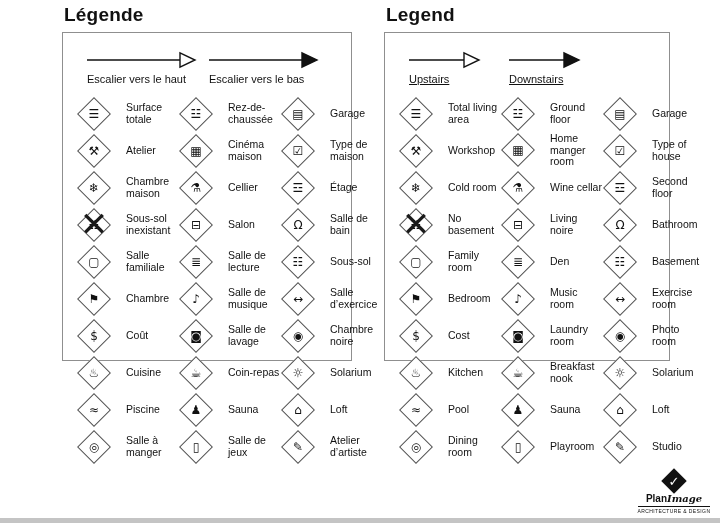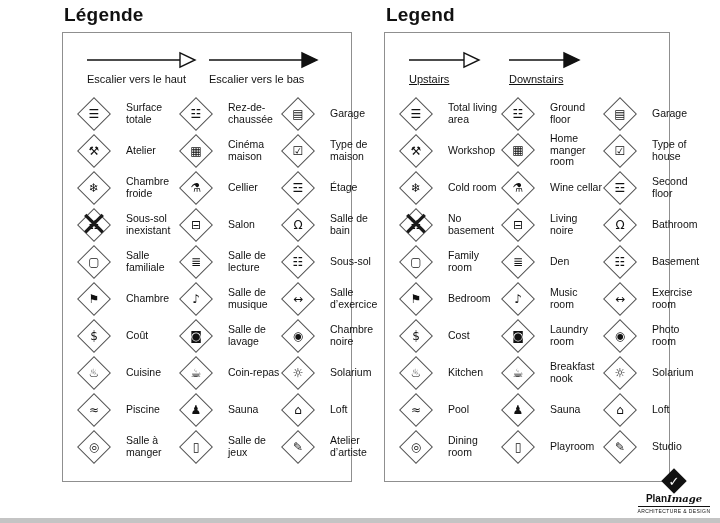--- a/index.html
+++ b/index.html
@@ -4,21 +4,21 @@
 <style>
   html,body{margin:0;padding:0;}
   body{
     width:720px;height:523px;position:relative;background:#fff;overflow:hidden;
     font-family:"Liberation Sans",sans-serif;color:#111;
   }
   .panel{position:absolute;top:4px;}
   .panel.fr{left:62px;width:290px;}
   .panel.en{left:384px;width:286px;}
   .panel h1{font-size:19px;font-weight:700;margin:0 0 6px 2px;letter-spacing:.2px;}
-  .box{border:1px solid #8f8f8f;height:450px;box-sizing:border-box;padding:14px 6px 0 14px;background:#fff;}
+  .box{border:1px solid #8f8f8f;height:329px;box-sizing:border-box;padding:14px 6px 0 14px;background:#fff;}
   .arrows{display:flex;margin:4px 0 10px 10px;}
   .arrow-item{display:flex;flex-direction:column;}
   .fr .arrow-item{width:122px;}
   .en .arrow-item{width:100px;text-decoration:underline;}
   .arrow-label{font-size:11px;margin-top:4px;color:#111;}
   .grid{display:grid;grid-template-columns:repeat(3,1fr);grid-auto-rows:37px;align-items:center;margin-top:4px;}
   .item{display:flex;align-items:center;gap:5px;}
   .diamond{position:relative;width:34px;height:34px;flex:0 0 34px;display:flex;align-items:center;justify-content:center;}
   .diamond::before{content:"";position:absolute;inset:5px;border:1.2px solid #555;transform:rotate(45deg);background:#fff;}
   .glyph{position:relative;z-index:1;font-size:12px;line-height:1;color:#111;font-family:"DejaVu Sans",sans-serif;}
@@ -93,21 +93,21 @@
         <div class="item">
     <span class="diamond">
             <span class="glyph">☑</span>
           </span>
     <span class="label">Type de maison</span>
   </div>
         <div class="item">
     <span class="diamond">
             <span class="glyph">❄</span>
           </span>
-    <span class="label">Chambre froide</span>
+    <span class="label">Chambre maison</span>
   </div>
         <div class="item">
     <span class="diamond">
             <span class="glyph">⚗</span>
           </span>
     <span class="label">Cellier</span>
   </div>
         <div class="item">
     <span class="diamond">
             <span class="glyph">☲</span>

